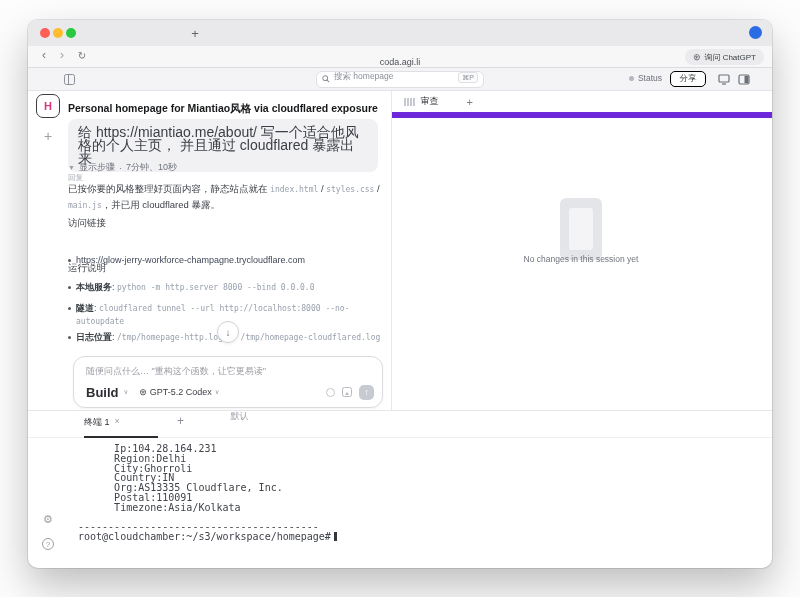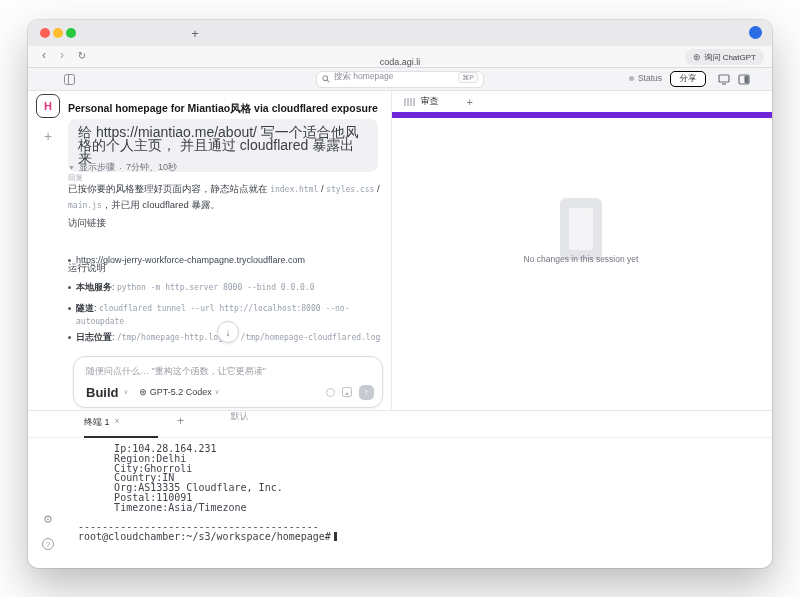--- a/index.html
+++ b/index.html
@@ -248,20 +248,20 @@
       <div class="termtab-underline"></div>
       <span class="termplus">+</span>
     </div>
     <div class="termbody">
       <div class="tline">      Ip:104.28.164.231</div>
       <div class="tline">      Region:Delhi</div>
       <div class="tline">      City:Ghorroli</div>
       <div class="tline">      Country:IN</div>
       <div class="tline">      Org:AS13335 Cloudflare, Inc.</div>
       <div class="tline">      Postal:110091</div>
-      <div class="tline">      Timezone:Asia/Timezone</div>
+      <div class="tline">      Timezone:Asia/Kolkata</div>
       <div class="tline">&nbsp;</div>
       <div class="tline">----------------------------------------</div>
       <div class="tline"><span>root@cloudchamber:~/s3/workspace/homepage#</span><span class="cursor"></span></div>
     </div>
 
   </div>
 </div>
 
 </body></html>

